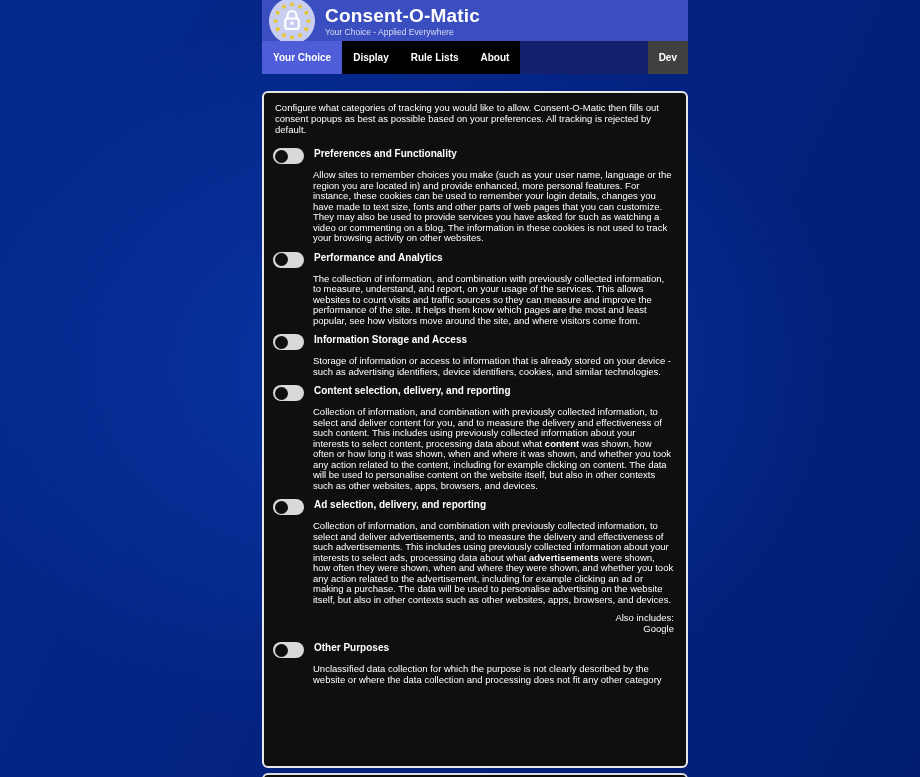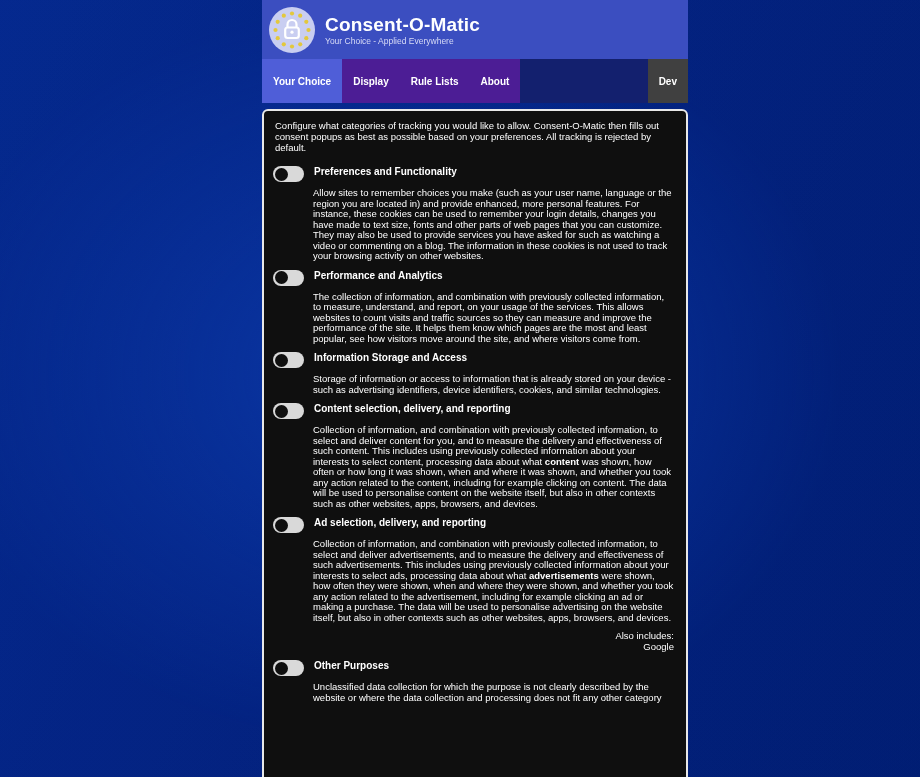--- a/index.html
+++ b/index.html
@@ -7,36 +7,36 @@
     width:920px;height:777px;overflow:hidden;
     background:radial-gradient(ellipse 760px 620px at 42% 48%, #0a36a4 0%, #04249028 60%),
                linear-gradient(115deg, #052a8e 0%, #03227e 45%, #001d6e 100%);
     background-color:#02206f;
     font-family:"Liberation Sans", sans-serif;
     -webkit-font-smoothing:antialiased;
   }
   .app{position:absolute;left:262px;top:0;width:426px;}
 
   
-  .hdr{height:59px;background:#3b4ec0;display:flex;align-items:center;padding:0 16px 0 6px;box-sizing:border-box;}
+  .hdr{height:41px;background:#3b4ec0;display:flex;align-items:center;padding:0 16px 0 6px;box-sizing:border-box;}
   .logo{width:48px;height:48px;flex:0 0 48px;}
   .hdr-txt{margin-left:9px;color:#fff;}
   .hdr-title{font-size:19px;font-weight:bold;letter-spacing:0.2px;line-height:21px;}
   .hdr-sub{font-size:8.5px;color:#d7dbf6;margin-top:1px;}
 
   
-  .nav{height:44px;background:#13206e;display:flex;align-items:stretch;}
-  .tab{background:#4c1d95;color:#fff;font-size:10px;font-weight:bold;
+  .nav{height:33px;background:#13206e;display:flex;align-items:stretch;}
+  .tab{background:#000000;color:#fff;font-size:10px;font-weight:bold;
        display:flex;align-items:center;padding:0 11px;cursor:pointer;white-space:nowrap;}
   .tab.active{background:#4f5ed8;}
   .nav-spacer{flex:1;background:#13206e;}
   .tab.dev{background:#404040;}
 
   
-  .panel{margin-top:6px;box-sizing:border-box;width:426px;min-height:677px;
+  .panel{margin-top:17px;box-sizing:border-box;width:426px;min-height:677px;
          background:#0f0f0f;border:2px solid #e8e8e8;border-radius:6px;
          padding:8px 12px 4px 9px;color:#fff;}
   .intro{font-size:9.5px;line-height:10.8px;margin:2px 0 13px 2px;}
 
   .cat-row{display:flex;align-items:flex-start;}
   .toggle{position:relative;width:31px;height:16px;border-radius:8px;background:#d9d9d9;
           flex:0 0 31px;cursor:pointer;}
   .toggle .knob{position:absolute;left:2px;top:1.5px;width:13px;height:13px;border-radius:50%;background:#0f0f0f;}
   .cat-name{font-size:10px;font-weight:bold;margin-left:10px;}
   .cat-desc{font-size:9.5px;line-height:10.5px;margin:6px 0 8px 40px;}

